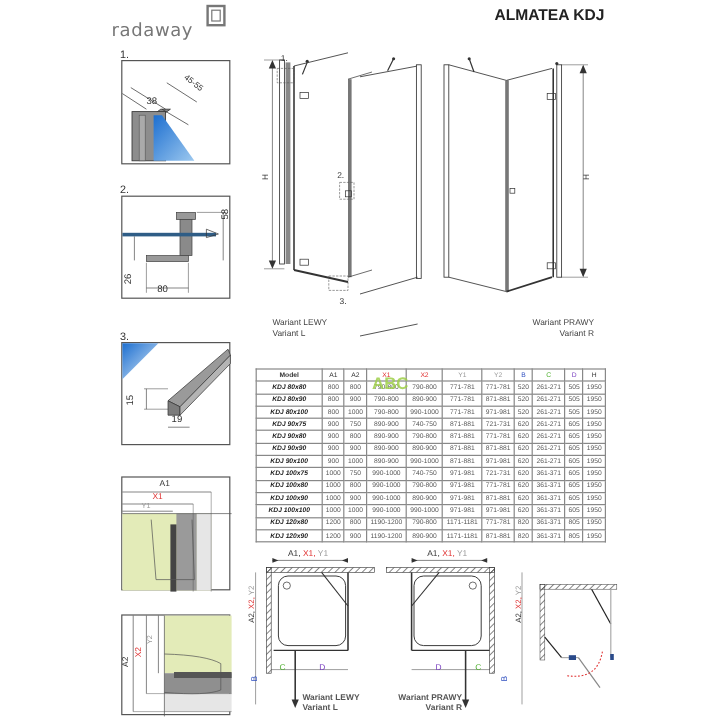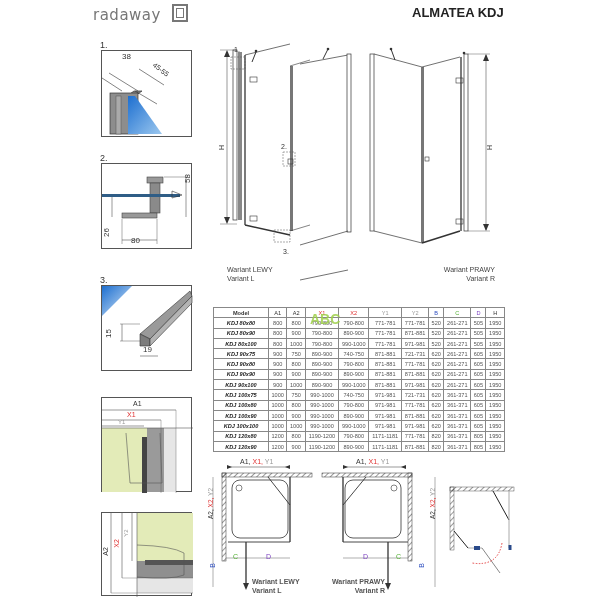--- a/index.html
+++ b/index.html
@@ -1,18 +1,18 @@
 <!DOCTYPE html>
 <html><head>
 <meta charset="utf-8">
 <style>
   html, body { margin:0; padding:0; background:#ffffff; }
   body { width:600px; height:600px; position:relative; overflow:hidden; font-family:"DejaVu Sans", sans-serif; color:#333; }
   .abs { position:absolute; }
-  .logo-text { font-family:"DejaVu Sans", sans-serif; font-size:15px; color:#777; letter-spacing:0.5px; }
+  .logo-text { font-family:"DejaVu Sans", sans-serif; font-size:15px; color:#777; letter-spacing:0.5px;margin-top:10px; }
   .logo-box { width:16px; height:18px; border:2px solid #777; box-sizing:border-box; }
   .logo-box::after { content:""; position:absolute; left:2px; top:2px; right:2px; bottom:2px; border:1px solid #777; }
   .title { font-family:"Liberation Sans", sans-serif; font-weight:bold; font-size:13px; color:#222; }
   .num { font-family:"Liberation Sans", sans-serif; font-size:9px; color:#333; }
   .detail-box { border:1px solid #555; background:#fff; box-sizing:border-box; }
   .caption { font-family:"Liberation Sans", sans-serif; font-size:7px; color:#444; line-height:9px; }
   table.spec { border-collapse:collapse; font-family:"Liberation Sans", sans-serif; font-size:5.6px; color:#555; }
   table.spec td, table.spec th { border:1px solid #888; text-align:center; padding:0 2px; height:9.3px; white-space:nowrap; }
   table.spec th { font-weight:bold; color:#333; background:#fff; }
   table.spec td.model { font-weight:bold; font-style:italic; color:#222; }
@@ -38,21 +38,21 @@
     <polygon points="25,45 32,40 40,40 33,45" fill="#888" stroke="#333" stroke-width="0.7"></polygon>
     <rect x="8" y="42" width="28" height="41" fill="#8d8d8d" stroke="#333" stroke-width="0.7"></rect>
     <rect x="14" y="45" width="5" height="38" fill="#aaa" stroke="#555" stroke-width="0.5"></rect>
     <polygon points="26,45 33,45 60,83 26,83" fill="url(#glass1)"></polygon>
     <line x1="0" y1="27" x2="20" y2="40" stroke="#333" stroke-width="0.6"></line>
     <line x1="7" y1="22" x2="36" y2="40" stroke="#333" stroke-width="0.6"></line>
     <line x1="37" y1="18" x2="62" y2="34" stroke="#333" stroke-width="0.6"></line>
     <line x1="33" y1="40" x2="55" y2="53" stroke="#333" stroke-width="0.6"></line>
   </svg>
 </div>
-<div class="abs num" style="left:122px; top:52px; font-size:8px;">38</div>
+<div class="abs num" style="left:122px; top:80px; font-size:8px;">38</div>
 <div class="abs num" style="left:152px; top:66px; font-size:7px; transform:rotate(38deg);">45-55</div>
 
 <div class="abs num" style="left:100px; top:153px;">2.</div>
 <div class="abs detail-box" style="left:101px; top:163px; width:91px; height:86px;">
   <svg width="91" height="86">
     <rect x="45" y="13" width="16" height="6" fill="#999" stroke="#444" stroke-width="0.6"></rect>
     <rect x="48" y="19" width="10" height="30" fill="#8a8a8a" stroke="#444" stroke-width="0.6"></rect>
     <rect x="0" y="30" width="78" height="3" fill="#2f5d86"></rect>
     <polygon points="70,27 80,31 70,34" fill="none" stroke="#333" stroke-width="0.6"></polygon>
     <rect x="20" y="49" width="35" height="5" fill="#999" stroke="#444" stroke-width="0.6"></rect>

